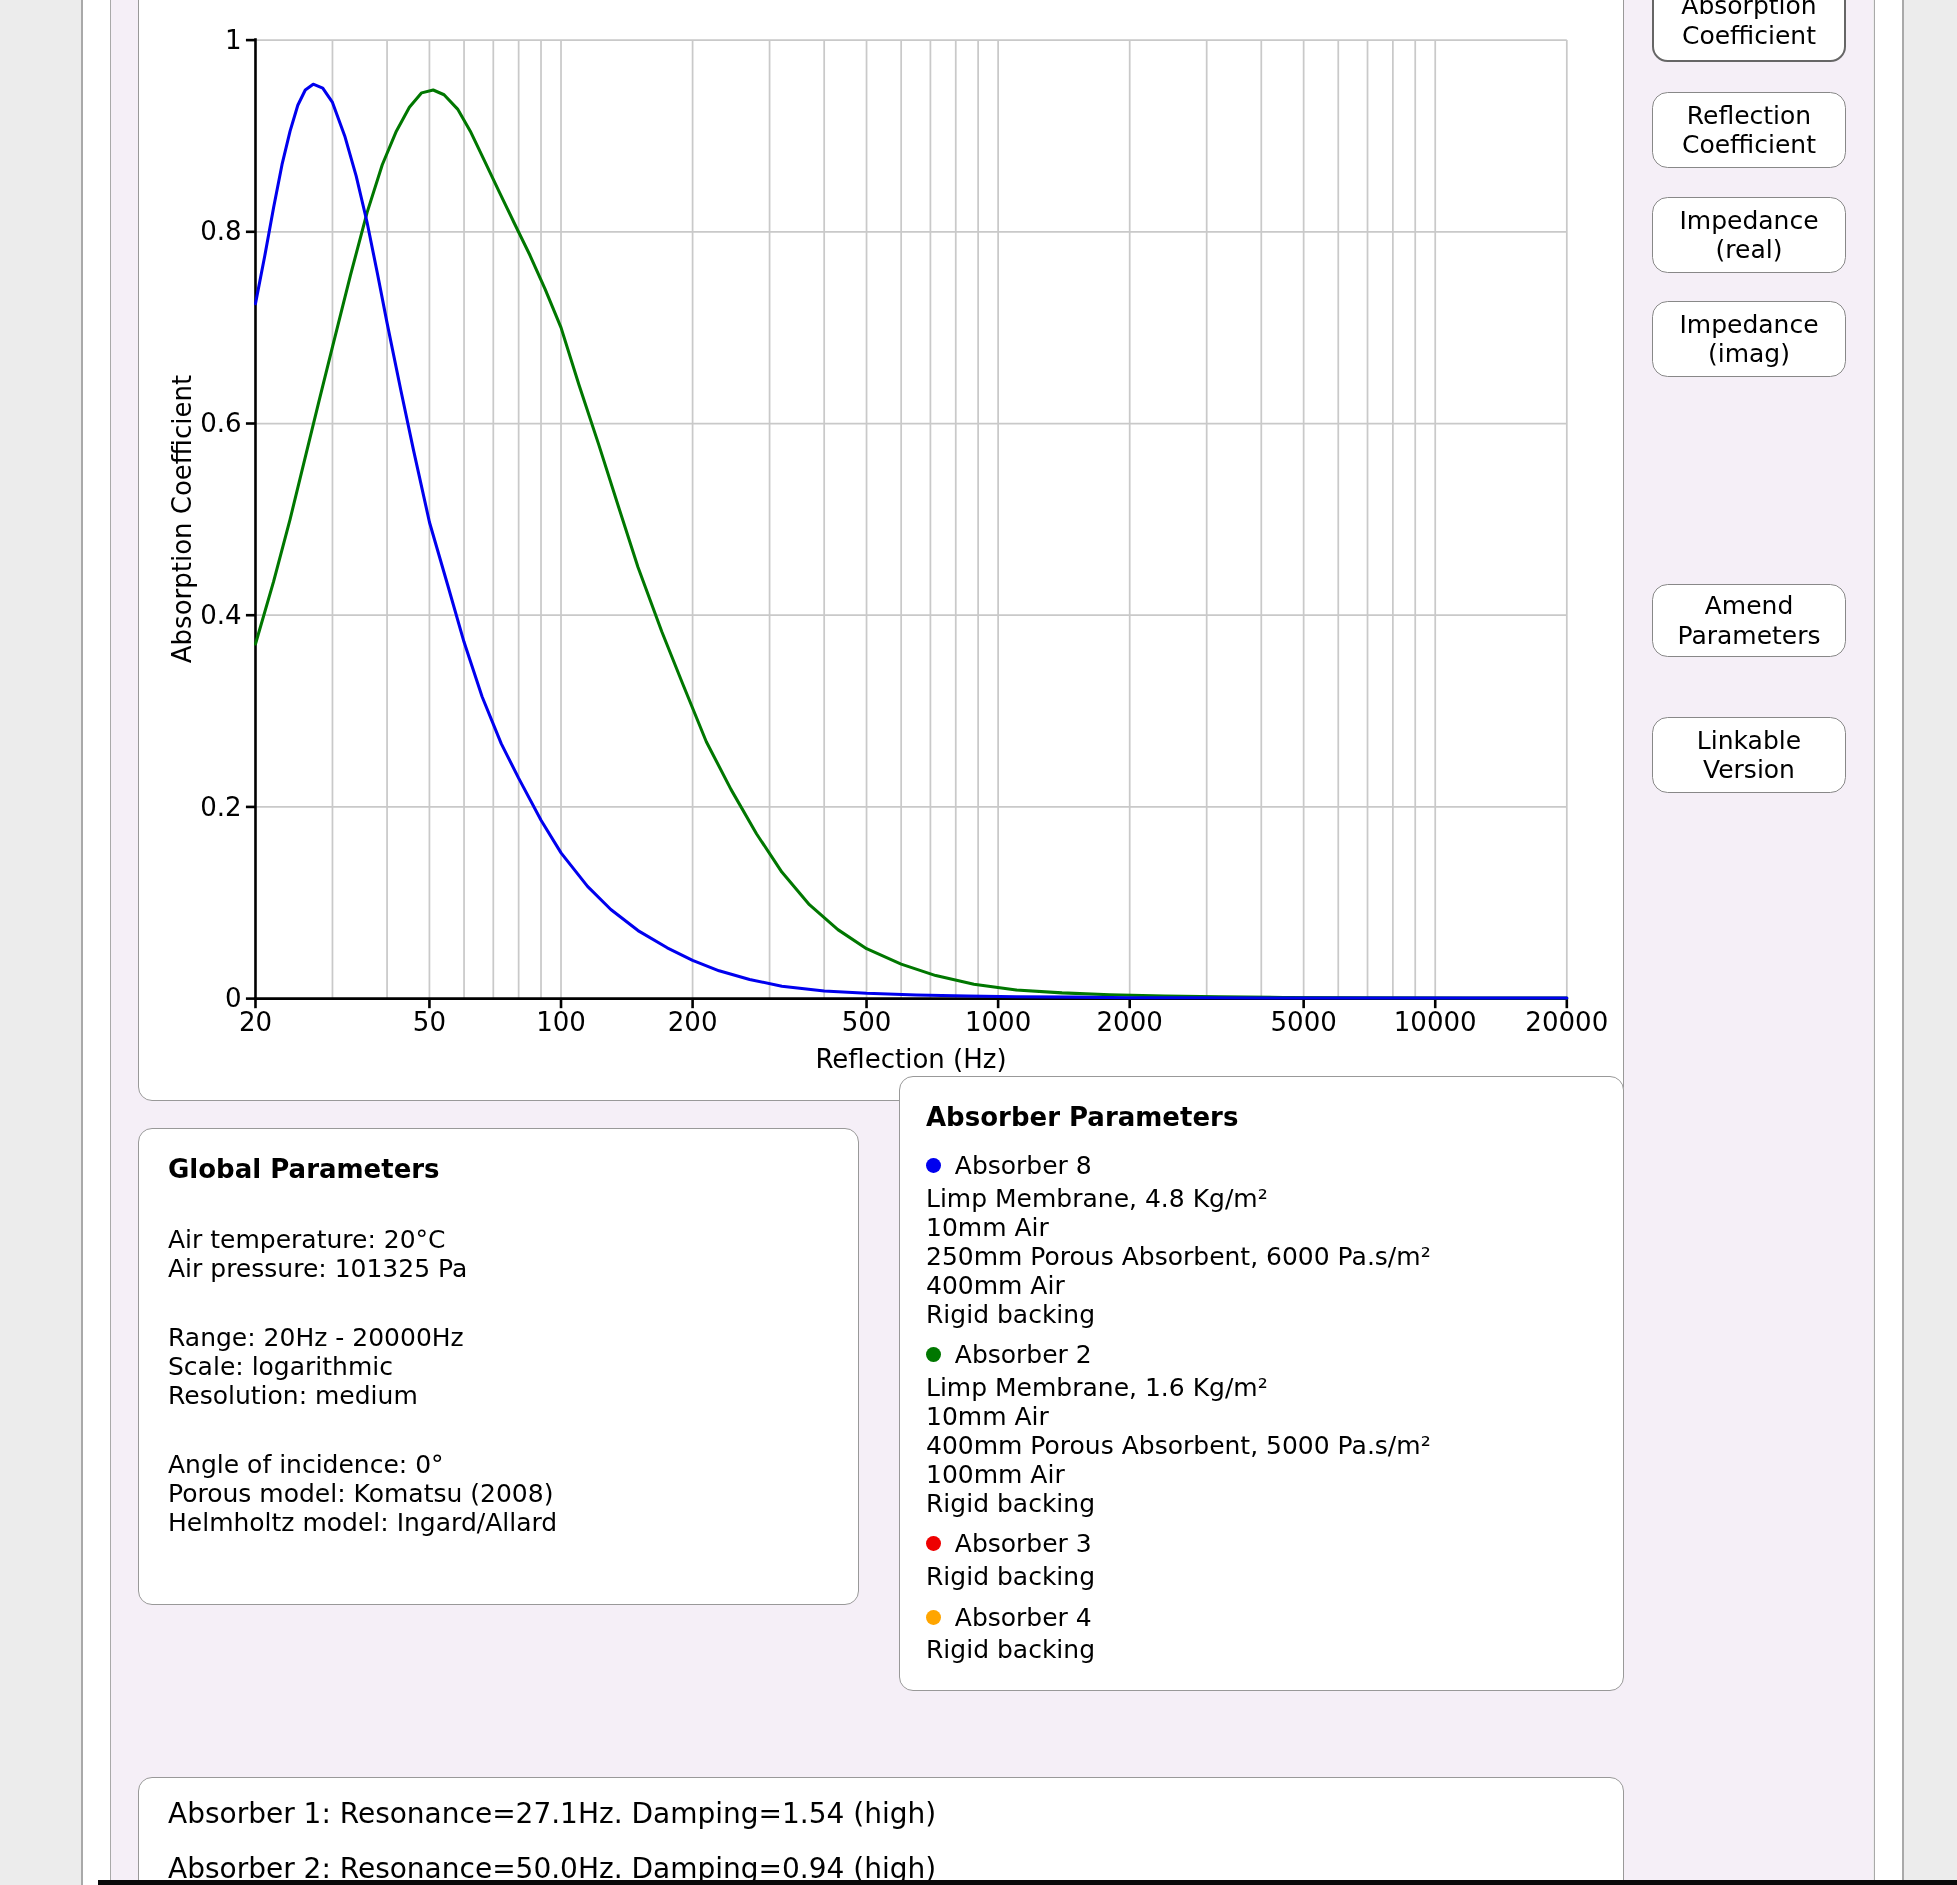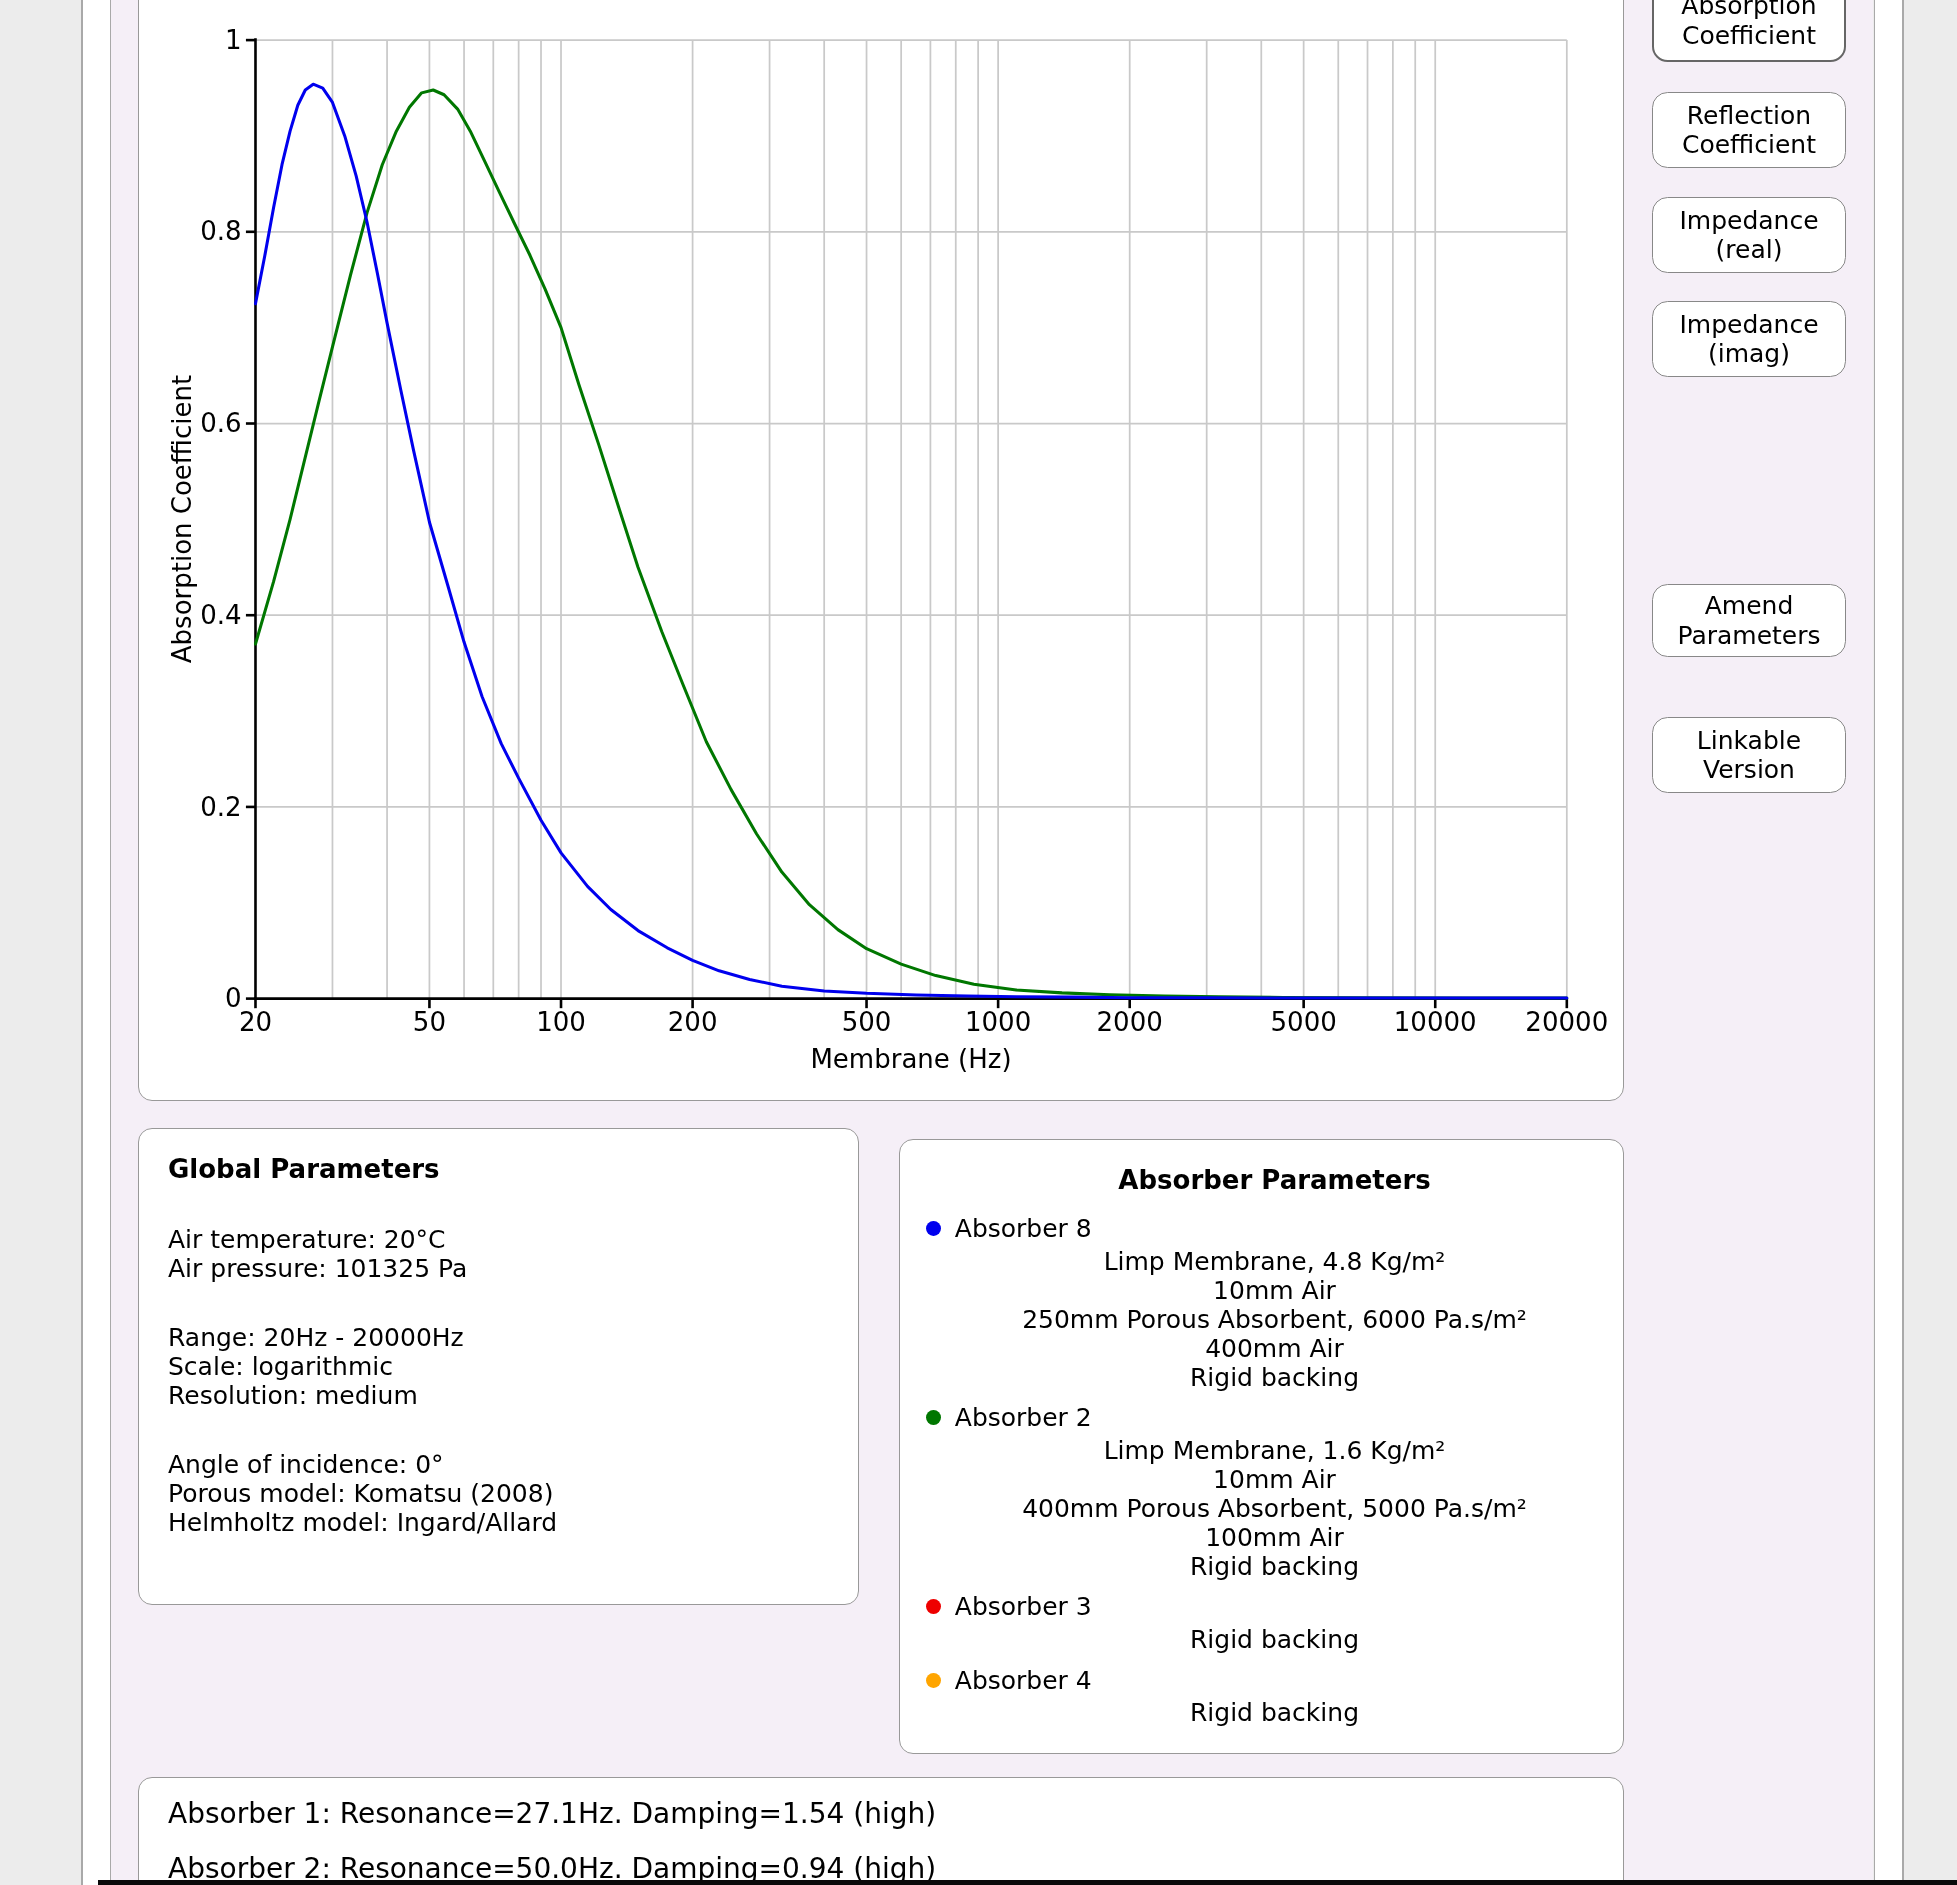--- a/index.html
+++ b/index.html
@@ -47,21 +47,21 @@
 <div class="gutter" style="left:83px;width:27px;"></div>
 <div class="vsep" style="left:110px;"></div>
 <div class="content-bg" style="left:111px;width:1762px;"></div>
 <div class="vsep" style="left:1874px;"></div>
 <div class="gutter" style="left:1875px;width:27px;"></div>
 <div class="vsep" style="left:1902px;"></div>
 
 <div class="panel" style="left:138px;top:-26px;width:1486px;height:1127px;"></div>
 
 <div class="axis-title" style="left:6px;top:506px;width:348px;height:26px;transform:rotate(-90deg);">Absorption Coefficient</div>
-<div class="axis-title" style="left:737px;top:1044px;width:348px;height:26px;">Membrane (Hz)</div>
+<div class="axis-title" style="left:737px;top:1044px;width:348px;height:26px;">Reflection (Hz)</div>
 
 <svg id="chart-svg" width="1957" height="1886" viewBox="0 0 2252 2170">
     <line x1="382.5739033050076" y1="46" x2="382.5739033050076" y2="1149" stroke="#c9c9c9" stroke-width="2"></line>
     <line x1="445.4180878189826" y1="46" x2="445.4180878189826" y2="1149" stroke="#c9c9c9" stroke-width="2"></line>
     <line x1="494.1638243620349" y1="46" x2="494.1638243620349" y2="1149" stroke="#c9c9c9" stroke-width="2"></line>
     <line x1="533.9919911239901" y1="46" x2="533.9919911239901" y2="1149" stroke="#c9c9c9" stroke-width="2"></line>
     <line x1="567.6662263081887" y1="46" x2="567.6662263081887" y2="1149" stroke="#c9c9c9" stroke-width="2"></line>
     <line x1="596.836175637965" y1="46" x2="596.836175637965" y2="1149" stroke="#c9c9c9" stroke-width="2"></line>
     <line x1="622.5658944289978" y1="46" x2="622.5658944289978" y2="1149" stroke="#c9c9c9" stroke-width="2"></line>
     <line x1="645.5819121810175" y1="46" x2="645.5819121810175" y2="1149" stroke="#c9c9c9" stroke-width="2"></line>
@@ -151,21 +151,21 @@
     <div class="param-line">Scale: logarithmic</div>
     <div class="param-line">Resolution: medium</div>
   </div>
   <div class="param-group">
     <div class="param-line">Angle of incidence: 0°</div>
     <div class="param-line">Porous model: Komatsu (2008)</div>
     <div class="param-line">Helmholtz model: Ingard/Allard</div>
   </div>
 </div>
 
-<div class="panel" style="left:899px;top:1139px;width:725px;height:615px;padding:26px 0 0 26px;text-align:center;">
+<div class="panel" style="left:899px;top:1076px;width:725px;height:615px;padding:26px 0 0 26px;">
   <div class="panel-title">Absorber Parameters</div>
 
   <div class="abs-header first">
     <span class="abs-dot" style="background-color: rgb(0, 0, 238);"></span>
     <span>Absorber 8</span>
   </div>
   <div class="abs-line">Limp Membrane, 4.8 Kg/m²</div>
   <div class="abs-line">10mm Air</div>
   <div class="abs-line">250mm Porous Absorbent, 6000 Pa.s/m²</div>
   <div class="abs-line">400mm Air</div>

